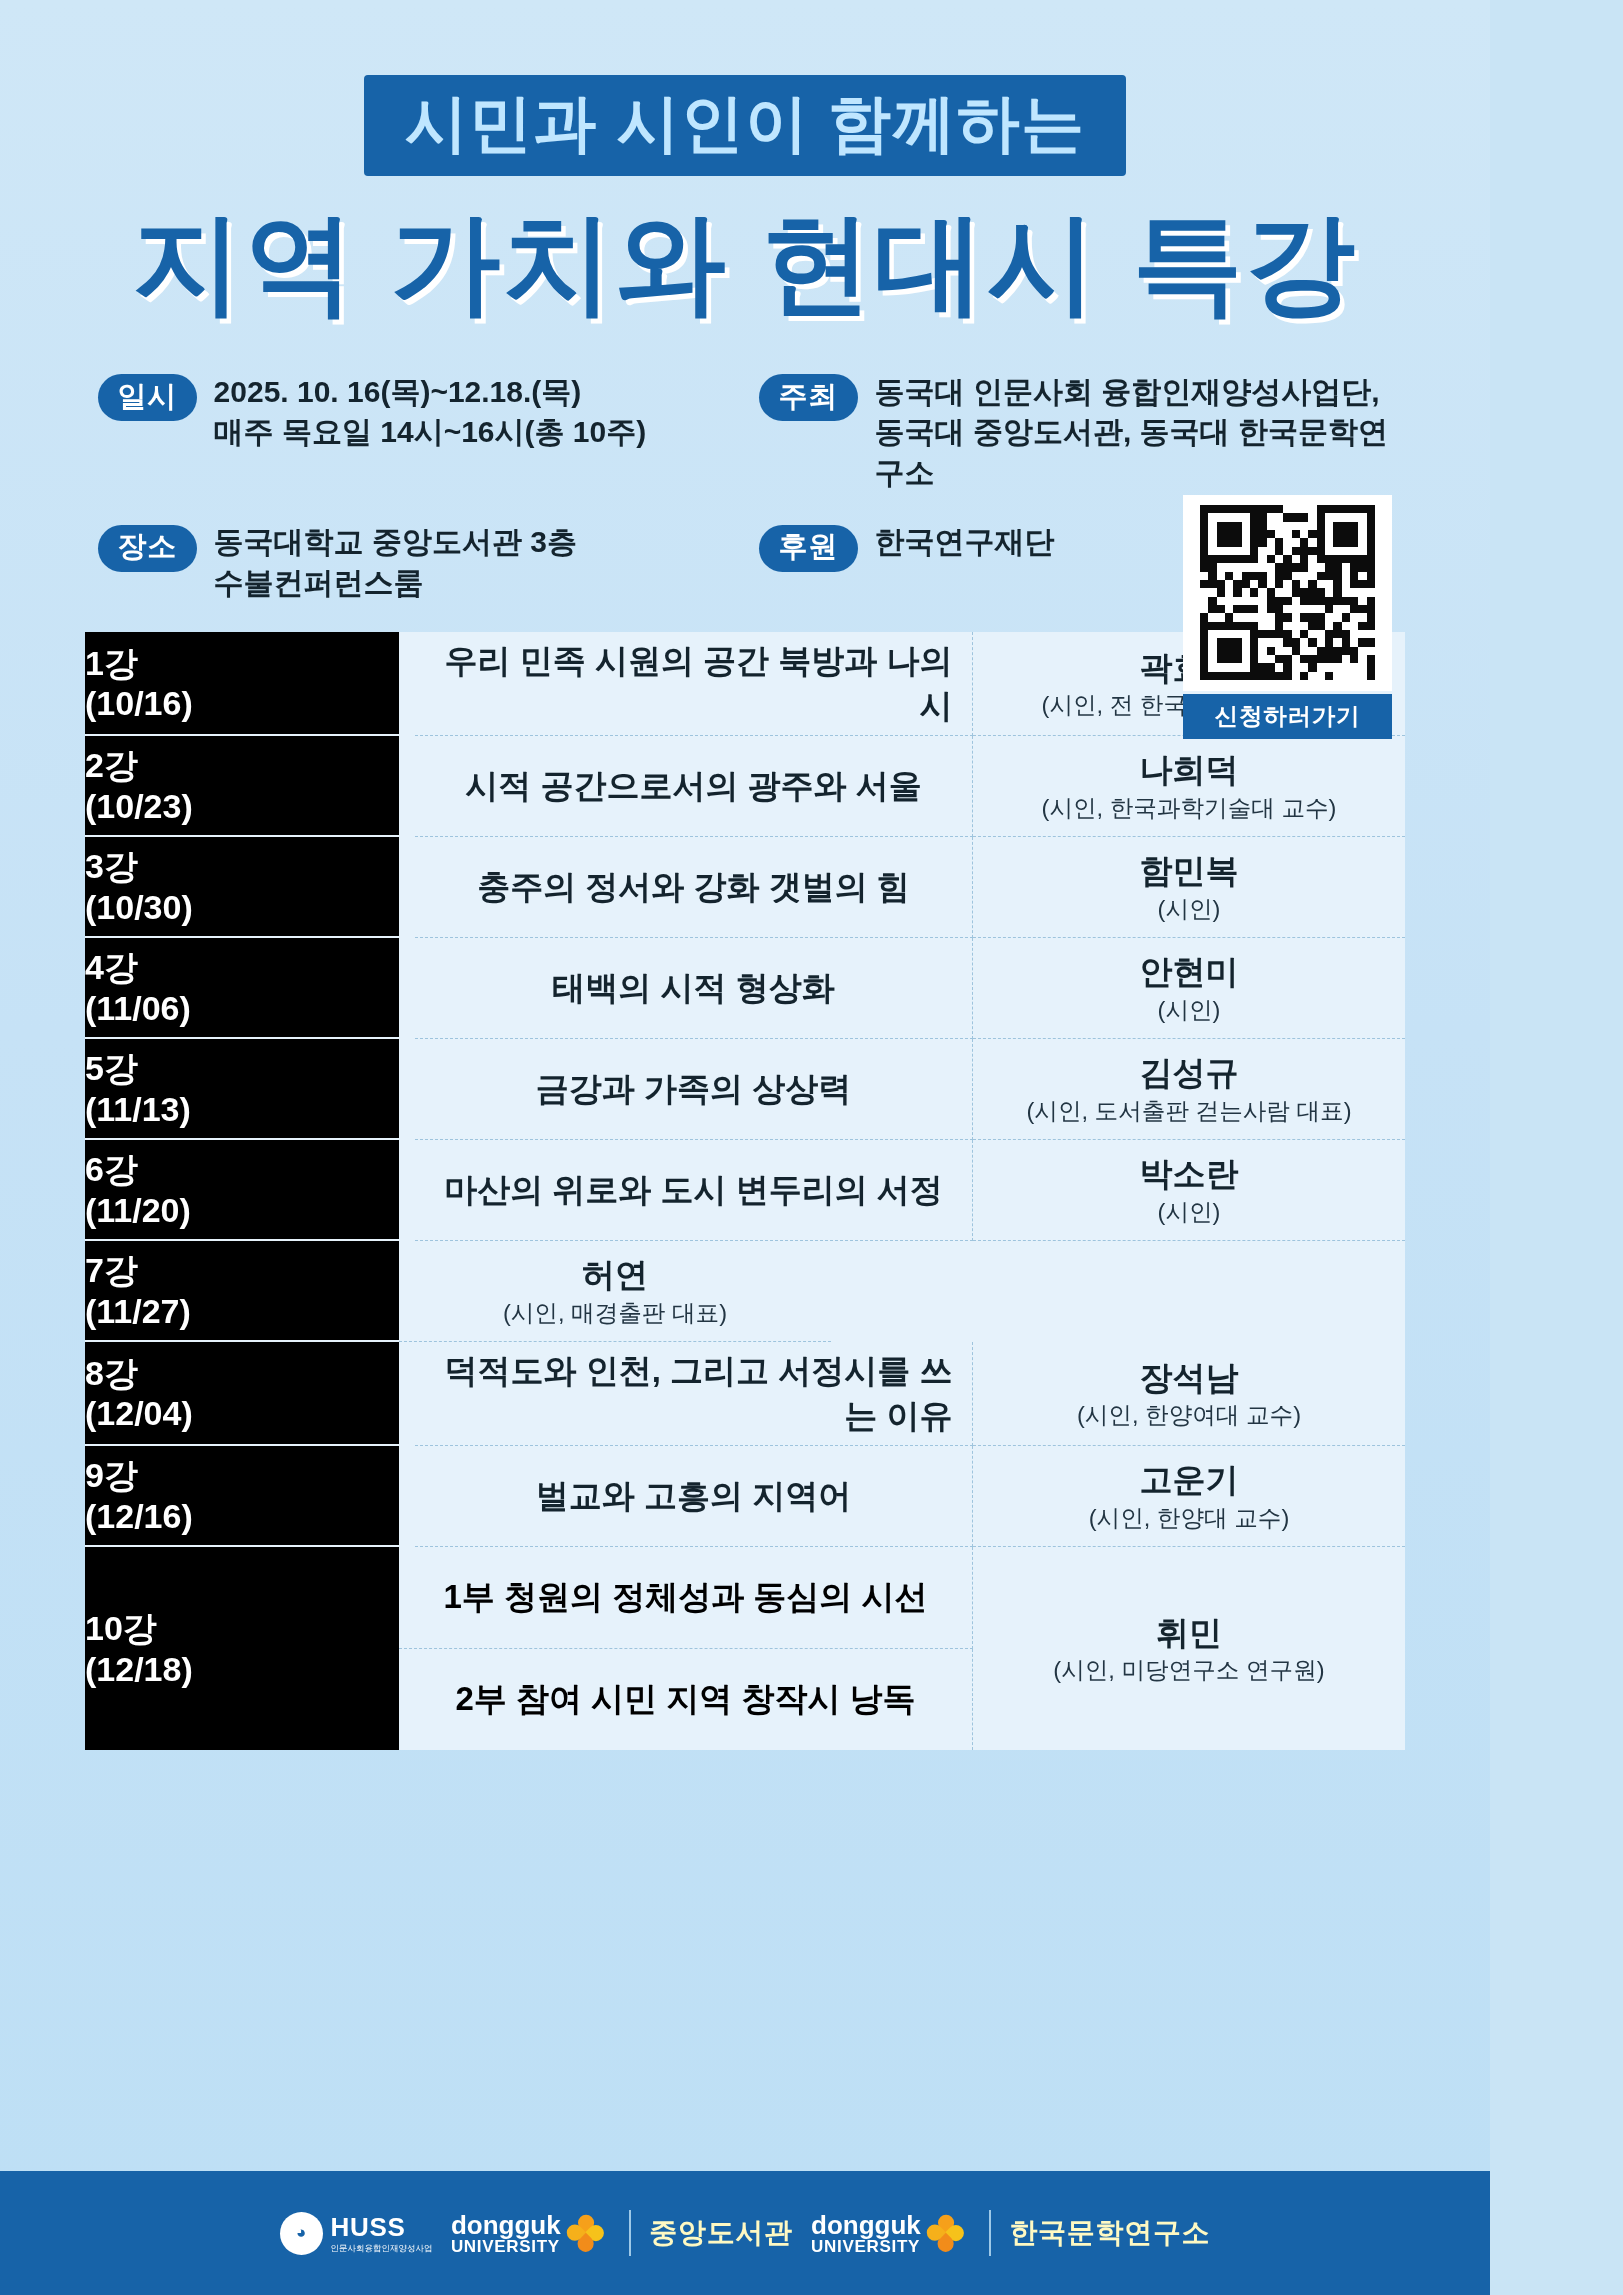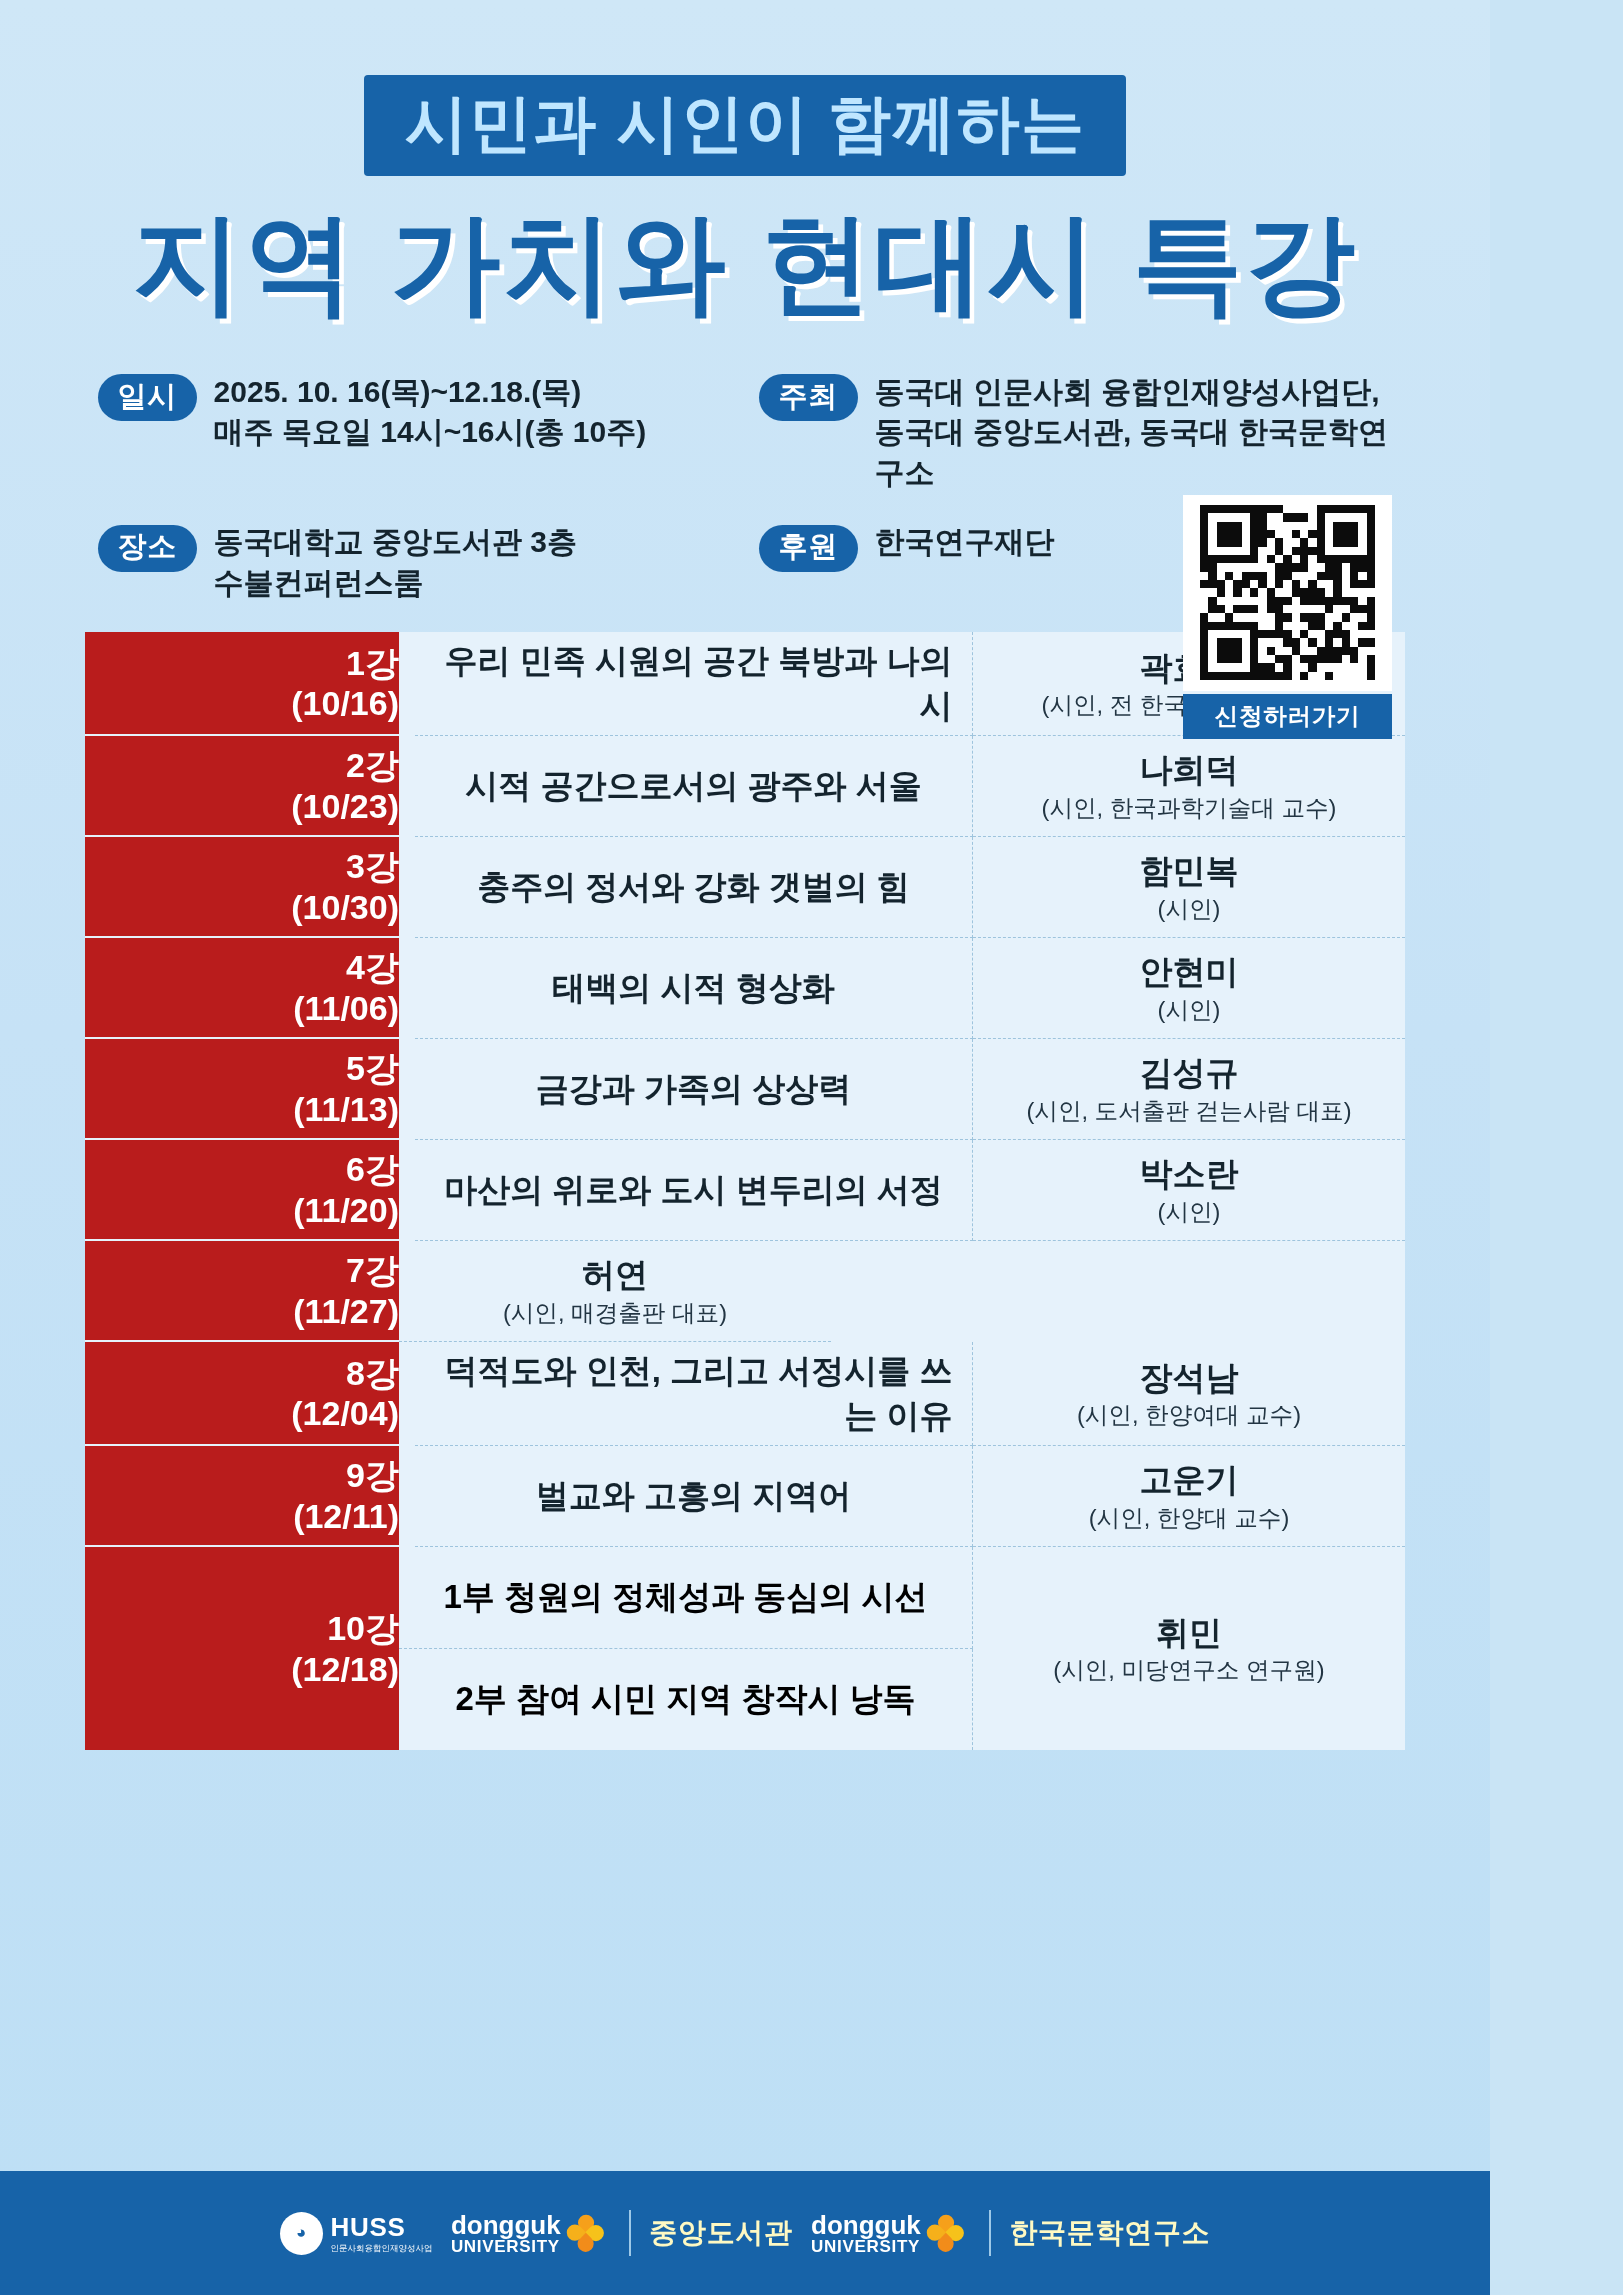--- a/index.html
+++ b/index.html
@@ -123,27 +123,27 @@
     display: flex;
     flex-direction: column;
     border: 0;
   }
   .row {
     display: flex;
     min-height: 101px;
   }
   .cell-num {
     flex: 0 0 314px;
-    background: #b91c1c;
+    background: #000000;
     color: #ffffff;
     font-size: 34px;
     font-weight: bold;
     display: flex;
     flex-direction: column;
-    align-items: flex-end;
+    align-items: flex-start;
     justify-content: center;
     line-height: 1.18;
     border-bottom: 2px solid #e6f2fb;
   }
   .row:last-child .cell-num { border-bottom: none; }
   .cell-title {
     flex: 1;
     display: flex;
     align-items: center;
     justify-content: center;
@@ -835,21 +835,21 @@
         </div>
         <div class="cell-title">덕적도와 인천, 그리고 서정시를 쓰는 이유</div>
         <div class="cell-speaker">
           <div class="name">장석남</div>
           <div class="aff">(시인, 한양여대 교수)</div>
         </div>
       </div>
       <div class="row">
         <div class="cell-num">
           <span>9강</span>
-          <span>(12/11)</span>
+          <span>(12/16)</span>
         </div>
         <div class="cell-title">벌교와 고흥의 지역어</div>
         <div class="cell-speaker">
           <div class="name">고운기</div>
           <div class="aff">(시인, 한양대 교수)</div>
         </div>
       </div>
       <div class="merged row last">
         <div class="cell-num">
           <span>10강</span>

